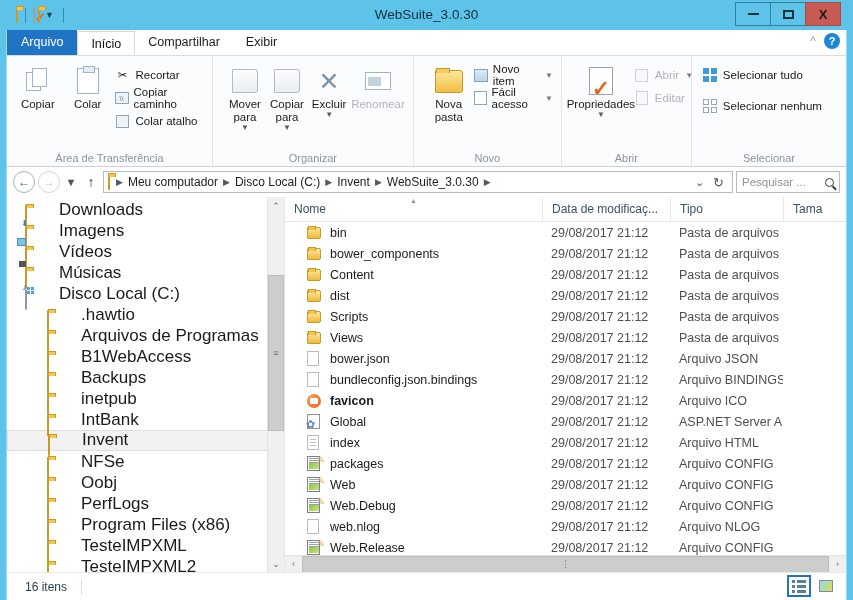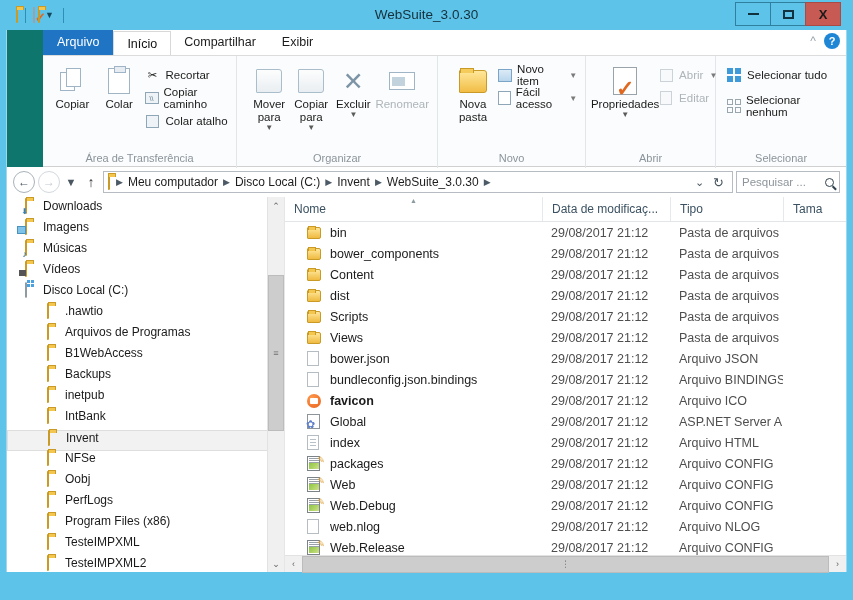--- a/index.html
+++ b/index.html
@@ -69,24 +69,23 @@
     color: #0c2b36;
     font-size: 11px;
     margin-left: -1px;
   }
   .wb.close { background: #c75b54; border-color: #a94a44; color: #1a1a1a; font-weight: bold; font-size: 13px; }
   .wb .min-glyph { display:block; width: 11px; height: 2px; background: #10333f; }
   .wb .max-glyph { display:block; width: 11px; height: 9px; border: 2px solid #10333f; }
 
   
   .ribbon-wrap {
-    background: #0f766e;
+    background: #a3a3a3;
     border-left: 1px solid #9fd8ee;
     border-right: 1px solid #9fd8ee;
-    padding-left: 36px;
   }
   .tabstrip {
     height: 25px;
     display: flex; align-items: flex-end;
     background: #fff;
     position: relative;
   }
   .tab {
     height: 25px; line-height: 25px;
     padding: 0 13px;
@@ -224,22 +223,22 @@
     border-right: 1px solid #9fd8ee;
   }
   .navpane {
     width: 278px;
     position: relative;
     border-right: 1px solid #e4e7e9;
     overflow: hidden;
   }
   .navlist { padding-top: 2px; }
   .navitem {
-    height: 21px; display: flex; align-items: flex-start; gap: 2px;
-    font-size: 12px; color: #1b1b1b;
+    height: 21px; display: flex; align-items: flex-end; gap: 18px;
+    font-size: 17px; color: #1b1b1b;
     padding-left: 18px;
   }
   .navitem.lvl2 { padding-left: 40px; }
   .navitem.selected { background: #f2f2f2; border: 1px solid #dededd; height: 21px; }
   .navitem .nico { width: 16px; height: 14px; position: relative; flex: 0 0 16px; }
   .fld { width: 14px; height: 12px; background: linear-gradient(#ffe79a, #efba40); border: 1px solid #c99a26; border-radius: 1px 2px 2px 1px; position: relative; }
   .fld:before { content:""; position: absolute; left: 0; top: -2px; width: 6px; height: 3px; background: #f3c74f; border: 1px solid #c99a26; border-bottom: none; }
   .fld.dl:after { content:"⬇"; position:absolute; right:-2px; bottom:-3px; font-size:8px; color:#2f7fc4; }
   .fld.img:after { content:""; position:absolute; right:0px; bottom:0px; width:7px; height:6px; background:#7fc3e8; border:1px solid #4b93bf; }
   .fld.mus:after { content:"♪"; position:absolute; right:-1px; bottom:-4px; font-size:9px; color:#2b6ea8; }
@@ -599,26 +598,26 @@
       <div class="navlist">
         <div class="navitem">
             <span class="nico"><span class="fld dl"></span></span>
             <span>Downloads</span>
           </div>
         <div class="navitem">
             <span class="nico"><span class="fld img"></span></span>
             <span>Imagens</span>
           </div>
         <div class="navitem">
+            <span class="nico"><span class="fld vid"></span></span>
+            <span>Vídeos</span>
+          </div>
+        <div class="navitem">
             <span class="nico"><span class="fld mus"></span></span>
             <span>Músicas</span>
-          </div>
-        <div class="navitem">
-            <span class="nico"><span class="fld vid"></span></span>
-            <span>Vídeos</span>
           </div>
         <div class="navitem">
             <span class="nico"><span class="drive"></span></span>
             <span>Disco Local (C:)</span>
           </div>
         <div class="navitem lvl2">
             <span class="nico"><span class="fld"></span></span>
             <span>.hawtio</span>
           </div>
         <div class="navitem lvl2">
@@ -881,14 +880,37 @@
       <div class="hscroll">
         <div class="arrow">‹</div>
         <div class="track">
           <div class="thumb" style="left:0;width:100%;">⋮</div>
         </div>
         <div class="arrow">›</div>
       </div>
     </div>
   </div>
 
+  <div class="statusbar">
+    <span class="status-text">16 itens</span>
+    <span class="status-div"></span>
+    <div class="viewbtns">
+      <div class="vbtn active">
+        <span class="det">
+          <span class="dots">
+              <b></b>
+              <b></b>
+              <b></b>
+            </span>
+          <span class="bars">
+              <i></i>
+              <i></i>
+              <i></i>
+            </span>
+        </span>
+      </div>
+      <div class="vbtn">
+        <span class="thumbimg"></span>
+      </div>
+    </div>
+  </div>
 
 </div>
 
 </body></html>

